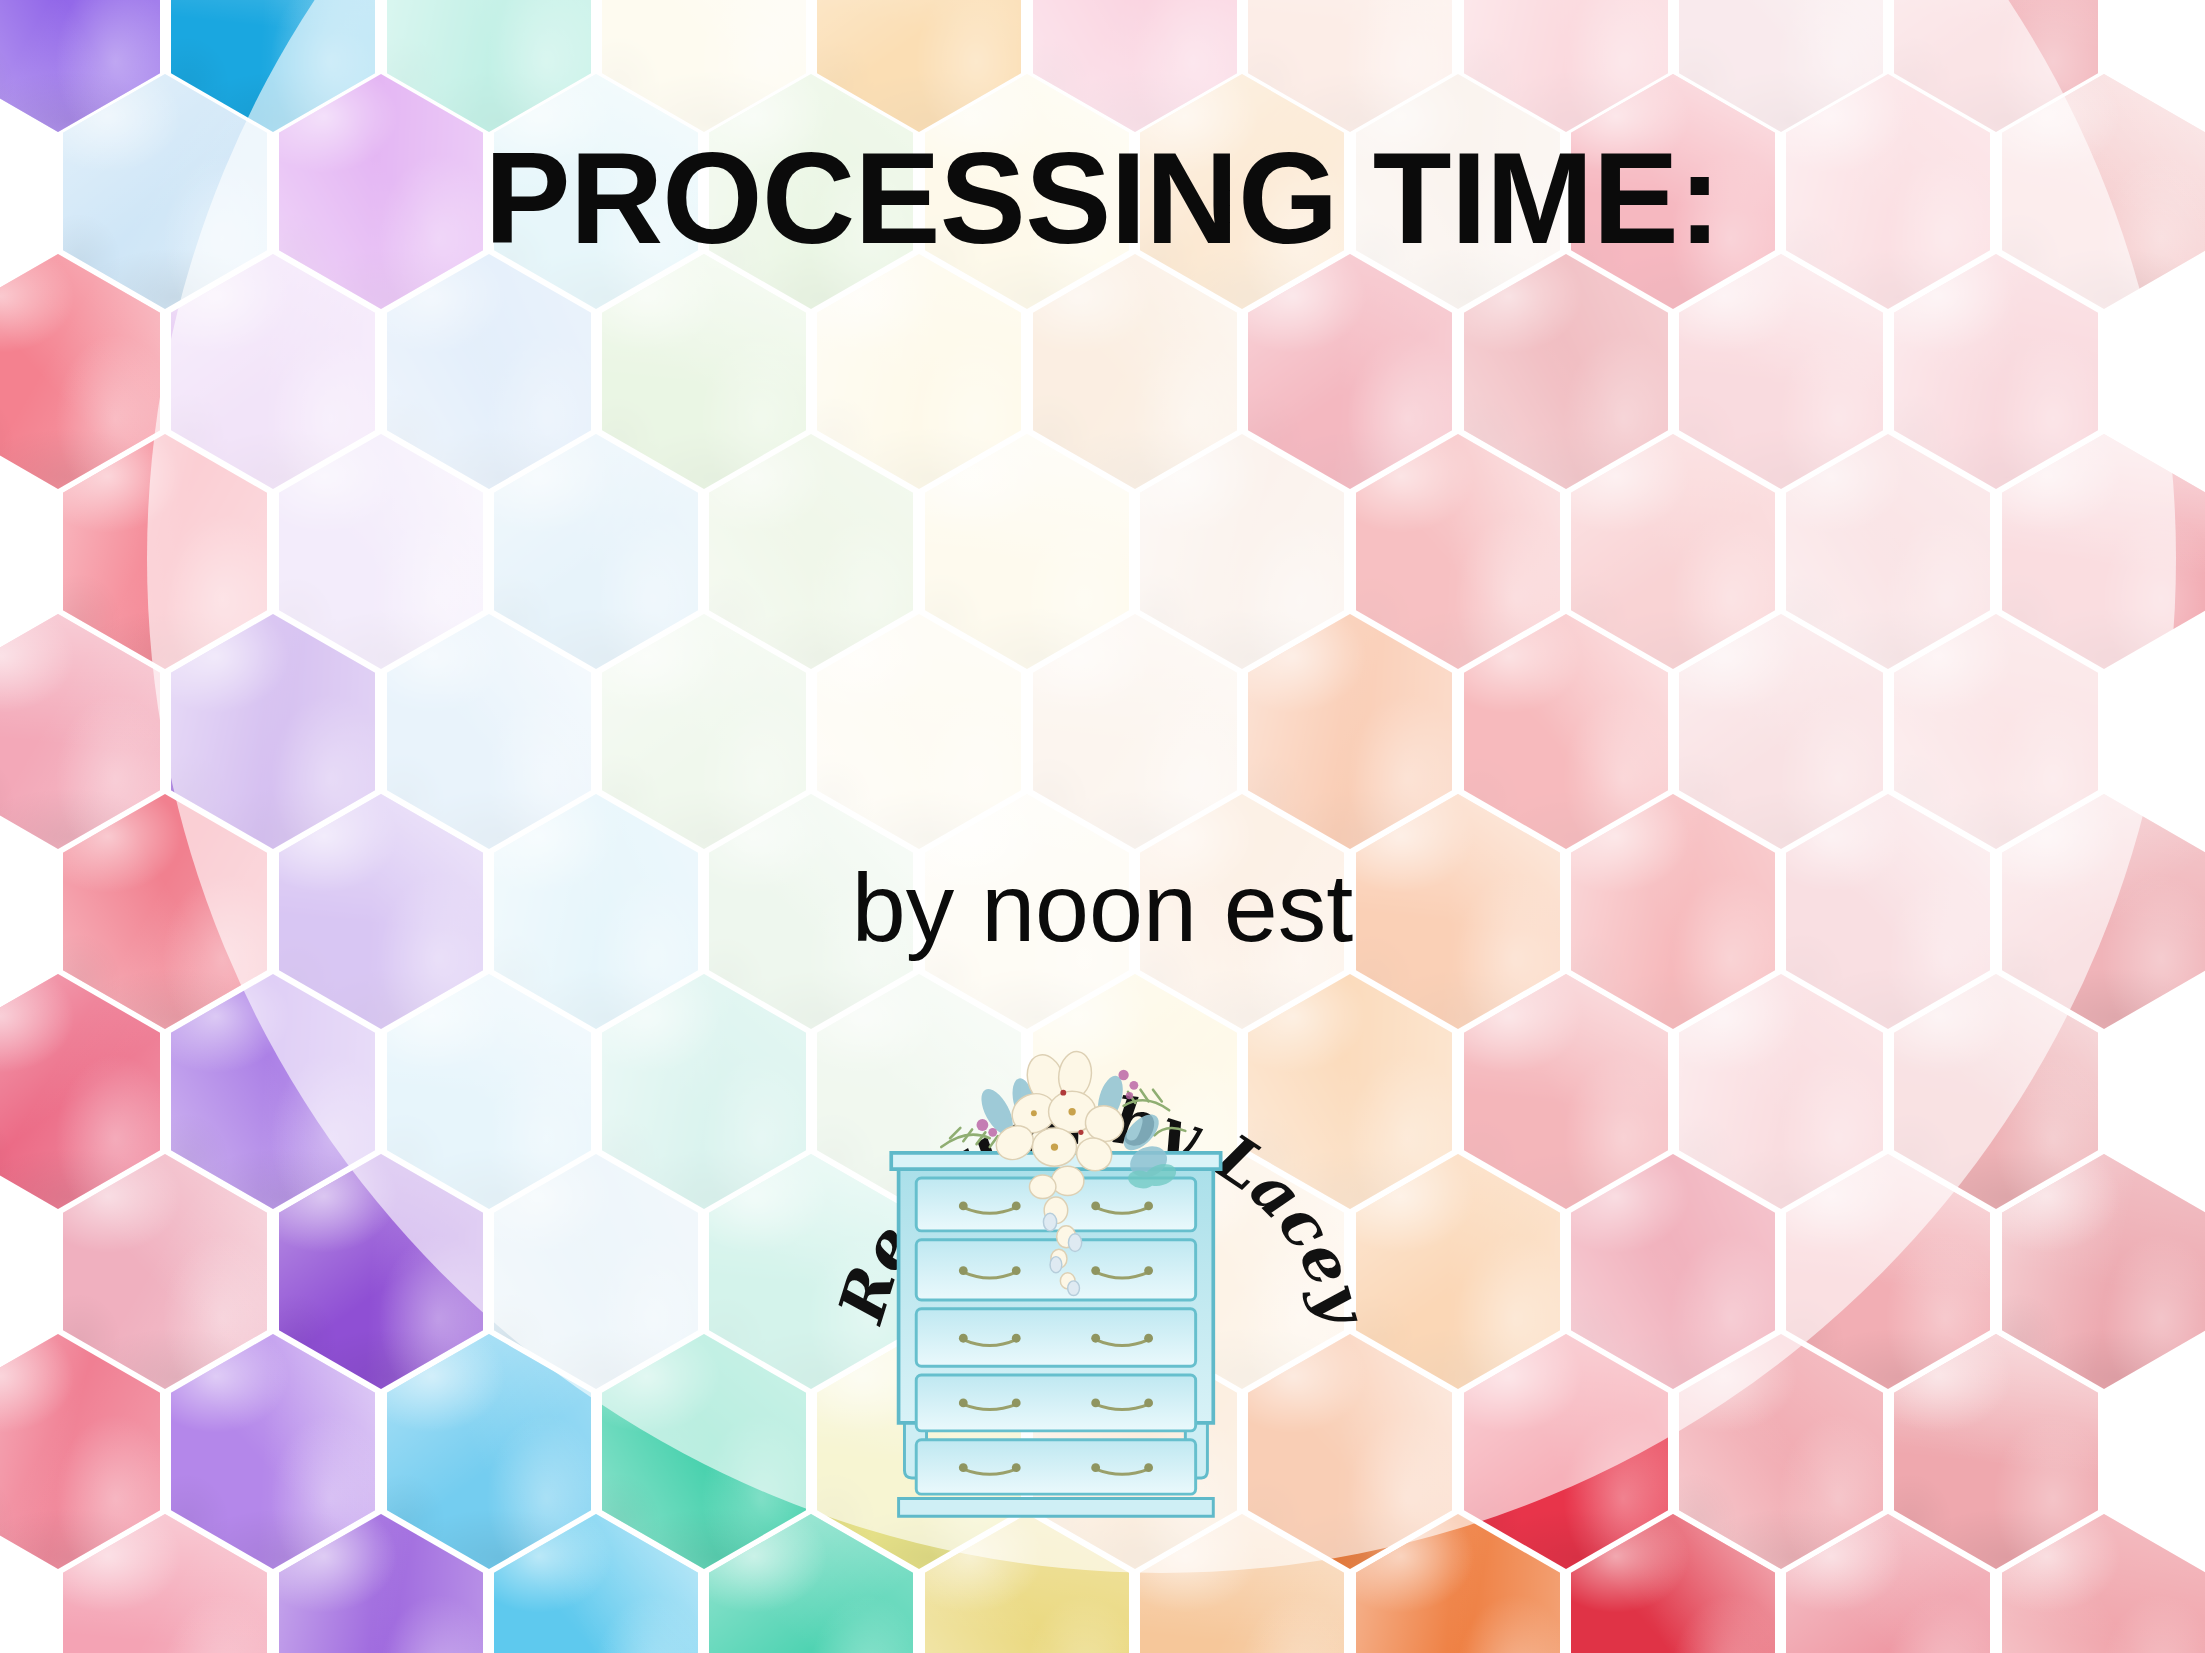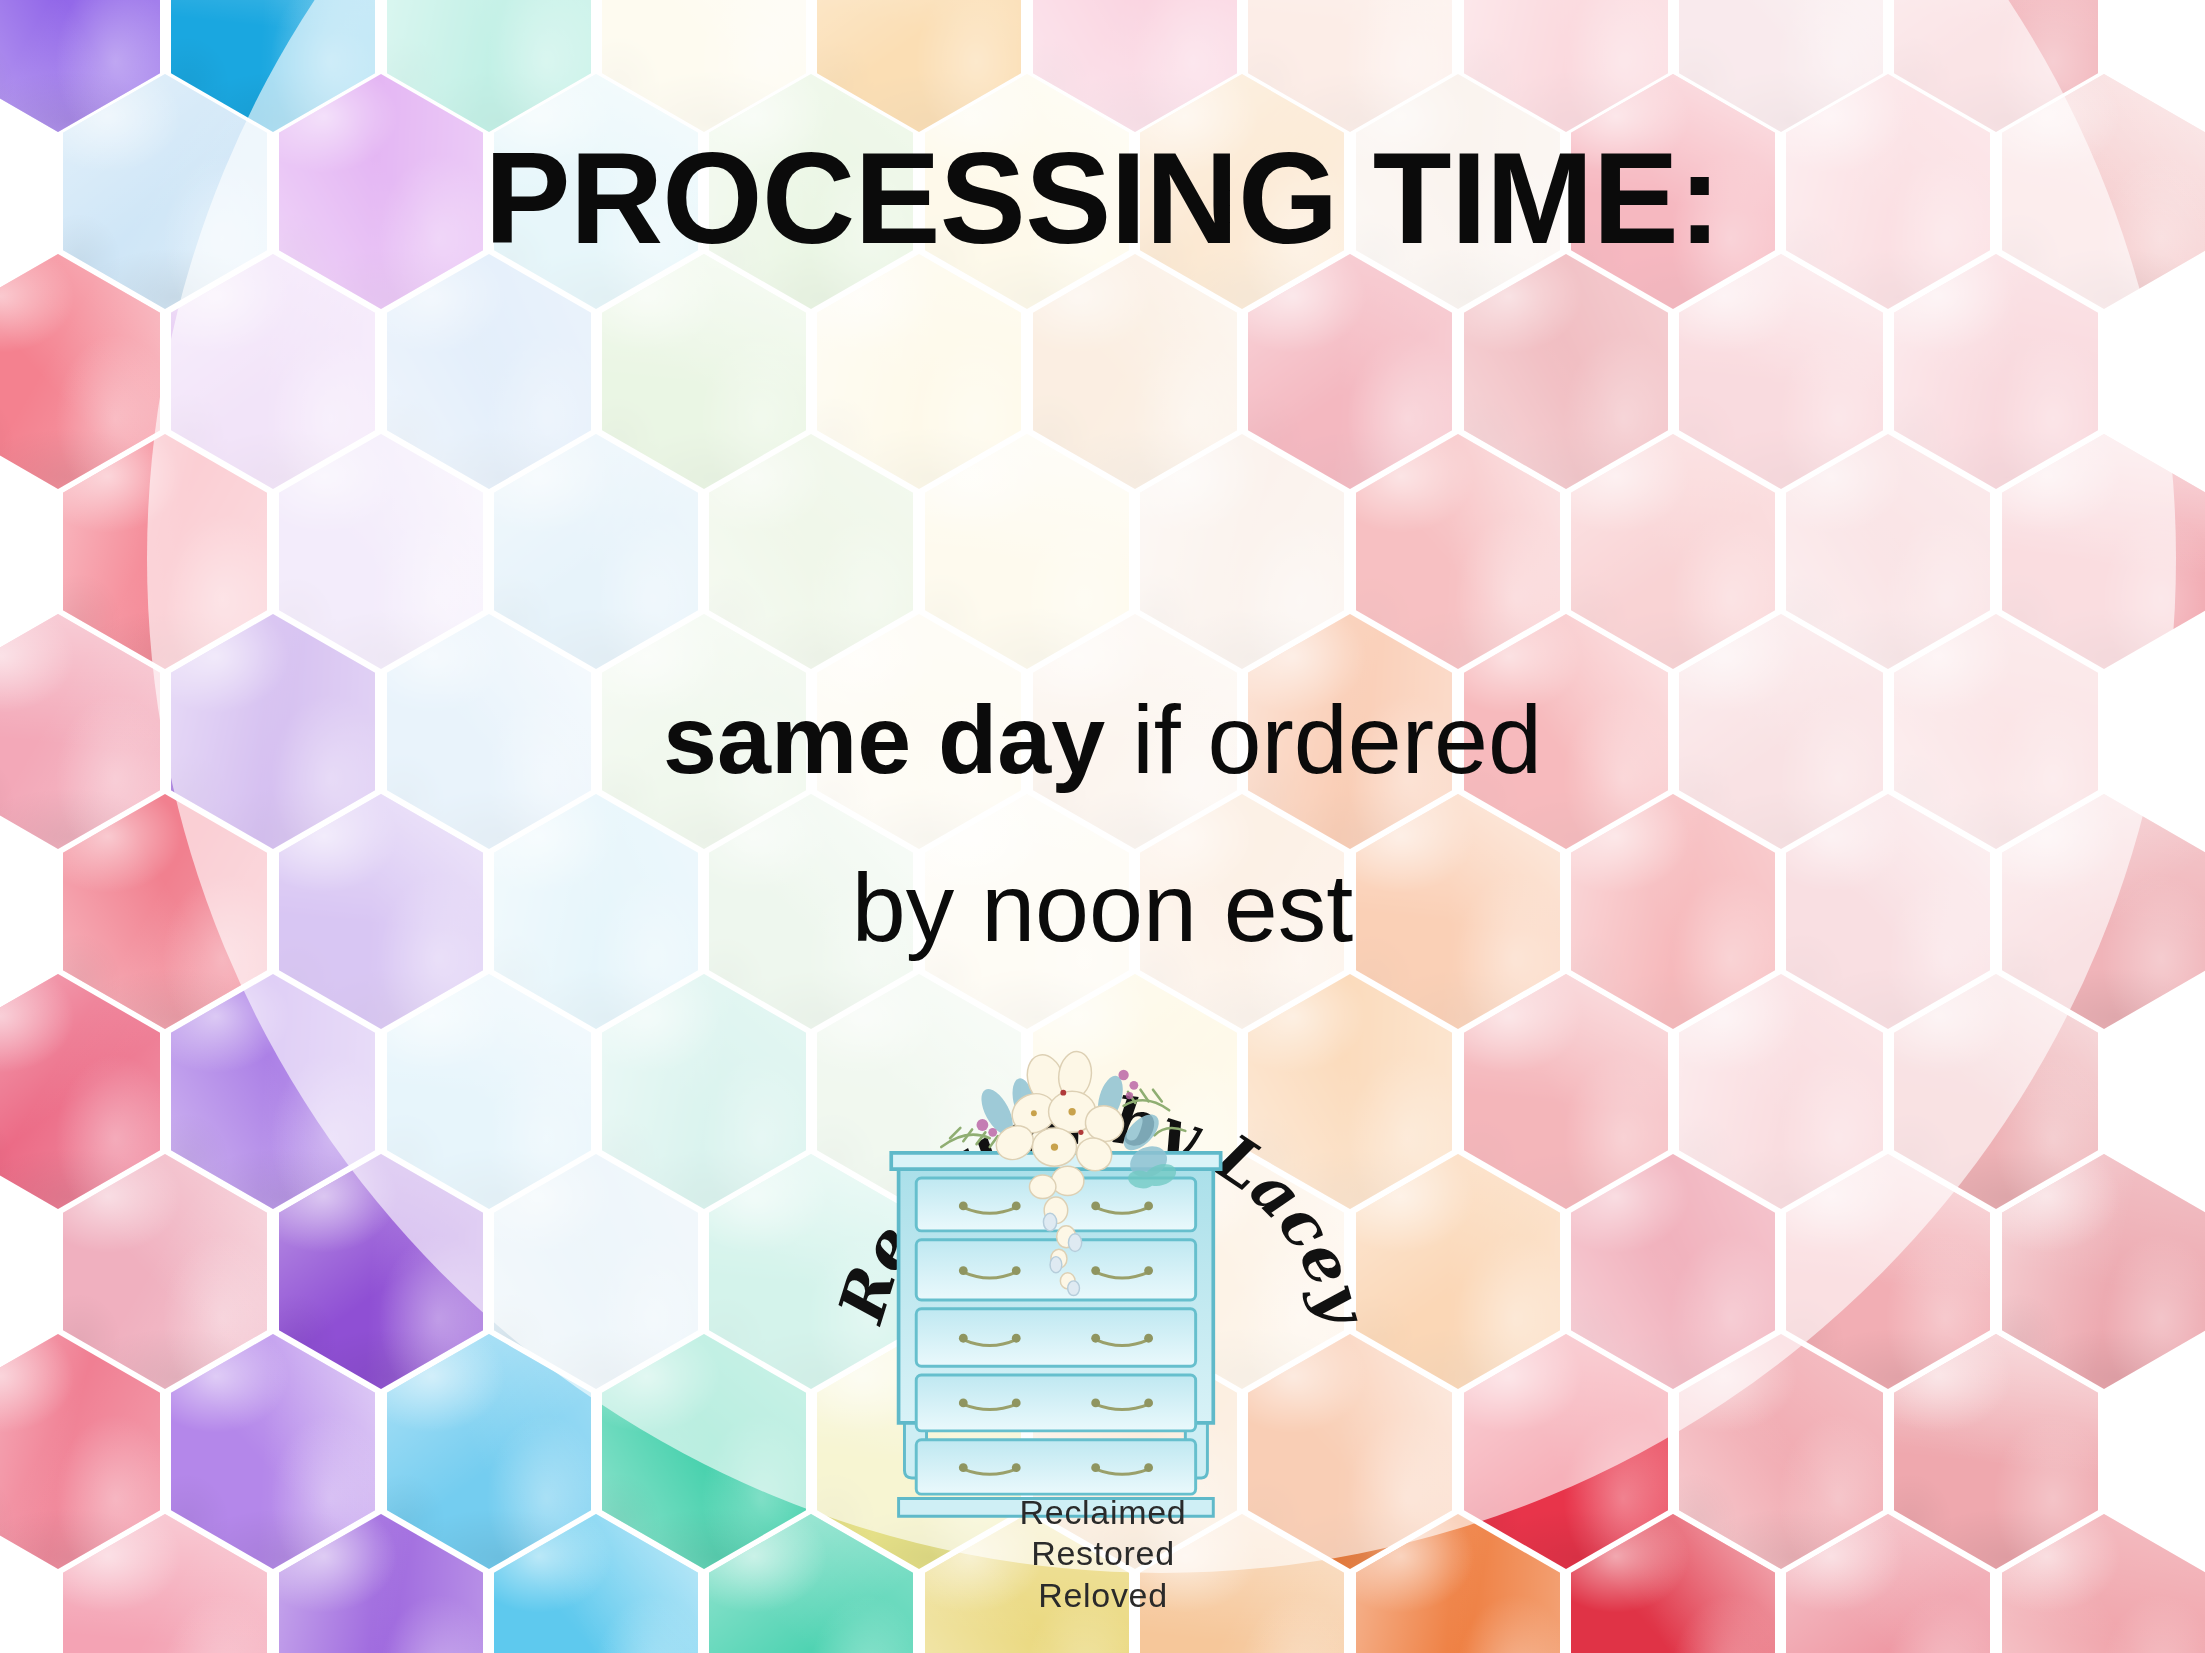--- a/index.html
+++ b/index.html
@@ -199,21 +199,20 @@
       <div class="hex" style="width: 204px; height: 235px; left: 1786px; top: 1514px; background: linear-gradient(144deg, rgba(255, 255, 255, 0.45) 0%, rgba(255, 255, 255, 0) 55%), linear-gradient(39deg, rgba(255, 255, 255, 0) 45%, rgba(255, 255, 255, 0.3) 100%) rgb(239, 154, 165);"></div>
       <div class="hex" style="width: 204px; height: 235px; left: 2002px; top: 1514px; background: linear-gradient(60deg, rgba(255, 255, 255, 0.45) 0%, rgba(255, 255, 255, 0) 55%), linear-gradient(12deg, rgba(255, 255, 255, 0) 45%, rgba(255, 255, 255, 0.3) 100%) rgb(240, 163, 170);"></div>
     </div>
 
   <div id="circlewash"></div>
 
   <div id="textlayer">
     <div class="line" id="headline">PROCESSING TIME:</div>
 
 
-    <div class="line" id="promo1"><span class="bold">same day</span><span> if ordered</span></div>
 
     <div class="line" id="promo2">by noon est</div>
   </div>
 
   <div id="logo">
     <svg viewBox="0 0 680 790" aria-hidden="true">
       <defs>
         <path id="arcpath" d="M 34 470 A 306 306 0 0 1 646 470"></path>
         <linearGradient id="drawerGrad" x1="0" y1="0" x2="0" y2="1">
           <stop offset="0%" stop-color="#bfe8f1"></stop>
@@ -347,20 +346,15 @@
           <ellipse cx="300" cy="362" rx="8" ry="10"></ellipse>
         </g>
 
         <g fill="#6fc9c2" opacity=".75">
           <ellipse cx="418" cy="208" rx="22" ry="14" transform="rotate(-18 418 208)"></ellipse>
           <ellipse cx="392" cy="214" rx="18" ry="12" transform="rotate(10 392 214)"></ellipse>
         </g>
       </g>
     </svg>
 
-    <div id="tagline-wrap" style="text-align: center; font-family: &quot;Liberation Sans&quot;, sans-serif; font-size: 34px; font-weight: 300; letter-spacing: 0.7px; color: rgb(42, 42, 42); line-height: 1.22;">
-      <span class="tagline-line">Reclaimed</span>
-      <span class="tagline-line">Restored</span>
-      <span class="tagline-line">Reloved</span>
-    </div>
   </div>
 </div>
 
 
 </body></html>

